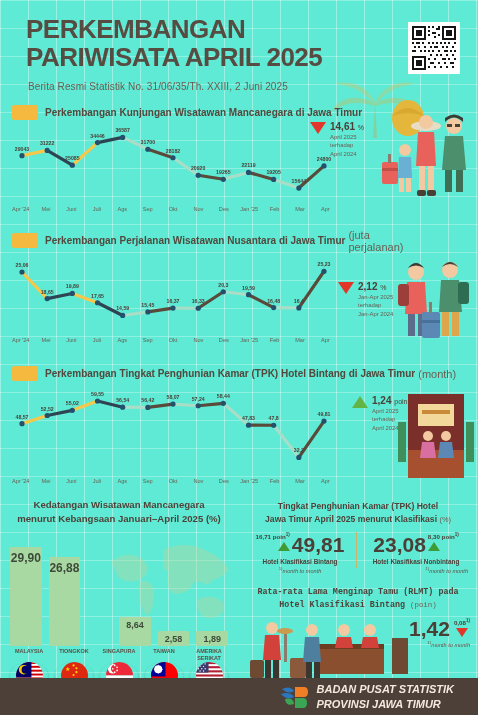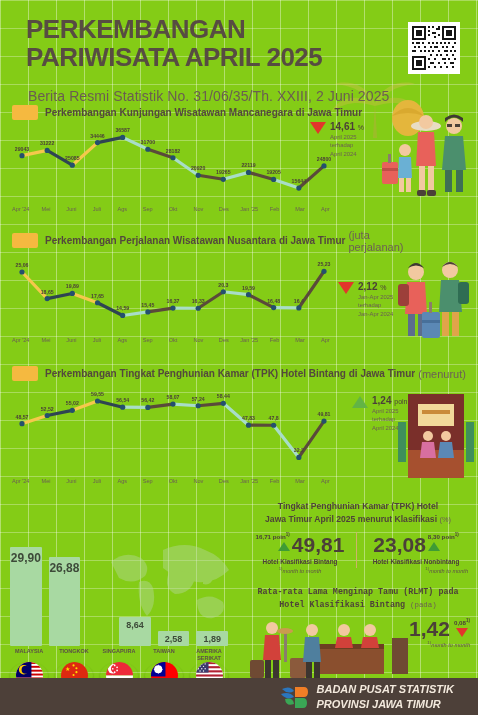--- a/index.html
+++ b/index.html
@@ -2,41 +2,41 @@
 <html><head>
 <meta charset="utf-8">
 <style>
   * { margin:0; padding:0; box-sizing:border-box; }
   body {
     width:478px; height:715px; overflow:hidden;
     font-family:"Liberation Sans", sans-serif;
     background:#f5d77e;
     position:relative;
   }
-  .page { position:absolute; inset:0; background:#84cc16; }
+  .page { position:absolute; inset:0; background:#5eead4; }
 
   
   .grid {
     position:absolute; inset:0;
     background-image:
       repeating-linear-gradient(to right, rgba(255,255,255,.38) 0 1px, transparent 1px 28px),
       repeating-linear-gradient(to bottom, rgba(255,255,255,.30) 0 1px, transparent 1px 28px);
     pointer-events:none;
   }
 
   
   .header { position:absolute; left:0; top:0; width:478px; height:92px; }
   .title {
     position:absolute; left:26px; top:16px; width:330px;
     font-size:26px; font-weight:bold; line-height:1.07;
     color:#574c42; letter-spacing:-0.5px;
   }
   .subtitle {
-    position:absolute; left:28px; top:88px;
-    font-size:14px; color:#6a5d51; letter-spacing:.1px;
+    position:absolute; left:28px; top:81px;
+    font-size:10px; color:#6a5d51; letter-spacing:.1px;
   }
   .qr { position:absolute; right:18px; top:22px; width:52px; height:52px; background:#fff; padding:2px; }
   .qr svg { display:block; }
 
   
   .palm { position:absolute; right:45px; top:78px; width:120px; height:60px; opacity:.35; }
 
   
   .secbar { position:absolute; height:17px; display:flex; align-items:center; }
   .secbar .swatch {
@@ -411,21 +411,21 @@
     <rect x="50" y="60" width="7" height="24" fill="#e0a44a"></rect>
     <rect x="60" y="60" width="7" height="24" fill="#e0a44a"></rect>
     <rect x="30" y="60" width="18" height="26" rx="2" fill="#5b88b5"></rect>
     <rect x="30" y="68" width="18" height="3" fill="#47709a"></rect>
     <rect x="37" y="50" width="3" height="11" fill="#8b7c6d"></rect>
   </svg>
 
   <div class="secbar" style="left:12px; top:365px; width:380px;">
     <div class="swatch"></div>
     <div class="stxt">Perkembangan Tingkat Penghunian Kamar (TPK) Hotel Bintang di Jawa Timur</div>
-    <div class="sunit">(menurut)</div>
+    <div class="sunit">(month)</div>
   </div>
 
   <div class="chart" style="left:8px; top:384px; width:330px; height:86px;">
     <svg id="svg-chart3" width="330" height="86">
         <line x1="14" y1="39.66193548387097" x2="39.16666666666667" y2="31.507096774193542" stroke="#f5c84c" stroke-width="3.2" stroke-linecap="round"></line>
         <line x1="39.16666666666667" y1="31.507096774193542" x2="64.33333333333334" y2="26.345806451612894" stroke="#2f4452" stroke-width="3.2" stroke-linecap="round"></line>
         <line x1="64.33333333333334" y1="26.345806451612894" x2="89.5" y2="16.99354838709678" stroke="#f5c84c" stroke-width="3.2" stroke-linecap="round"></line>
         <line x1="89.5" y1="16.99354838709678" x2="114.66666666666667" y2="23.207741935483874" stroke="#2f4452" stroke-width="3.2" stroke-linecap="round"></line>
         <line x1="114.66666666666667" y1="23.207741935483874" x2="139.83333333333331" y2="23.45548387096774" stroke="#a8ddc8" stroke-width="3.2" stroke-linecap="round"></line>
         <line x1="139.83333333333331" y1="23.45548387096774" x2="165" y2="20.049032258064514" stroke="#5a4a3a" stroke-width="3.2" stroke-linecap="round"></line>
@@ -508,20 +508,24 @@
       <g fill="#b6d79f" opacity=".85">
         <path d="M6 34 q14 -12 30 -4 q10 8 4 18 q-12 10 -26 2 Z"></path>
         <path d="M34 54 q10 -4 14 6 q4 18 -6 28 q-10 -12 -8 -34 Z"></path>
         <path d="M58 22 q22 -10 42 0 q16 6 24 20 q-14 14 -32 12 q-20 -2 -34 -14 Z"></path>
         <path d="M64 44 q18 -4 26 6 q-4 16 -20 16 q-12 -6 -6 -22 Z"></path>
         <path d="M92 72 q14 -8 26 2 q4 12 -10 16 q-16 2 -16 -18 Z"></path>
         <path d="M98 44 q8 -2 10 6 q-2 8 -10 6 Z"></path>
       </g>
     </svg>
 
+    <div class="bltitle">
+      <div>Kedatangan Wisatawan Mancanegara</div>
+      <div>menurut Kebangsaan Januari–April 2025 (%)</div>
+    </div>
 
     <div class="bars" id="bars">
         <div class="bar" style="height: 93.4375%;">
           <div class="v">29,90</div>
         </div>
         <div class="bar" style="height: 84%; margin-top: 28px;">
           <div class="v">26,88</div>
         </div>
         <div class="bar small" style="height: 27%; margin-left: 32px;">
           <div class="v">8,64</div>
@@ -699,21 +703,21 @@
           </div>
         </div>
         <div class="statlabel" style="text-align:center;">Hotel Klasifikasi Nonbintang</div>
         <div class="mtm" style="text-align:right; padding-right:6px;"><span class="sup">1)</span><span>month to month</span></div>
       </div>
     </div>
 
     <div class="rlmttitle">
       <div>Rata-rata Lama Menginap Tamu (RLMT) pada</div>
       <div><span>Hotel Klasifikasi Bintang</span>
-        <span class="lite">(pada)</span></div>
+        <span class="lite">(poin)</span></div>
     </div>
 
     <div class="rlmtstat">
       <div style="display:flex; align-items:flex-end;">
         <div class="bignum">1,42</div>
         <div style="margin-left:4px; padding-bottom:2px; text-align:center;">
           <div class="poin"><span>0,08</span><span class="sup">1)</span></div>
           <div class="tri-down-sm" style="margin:2px auto 0;"></div>
         </div>
       </div>

